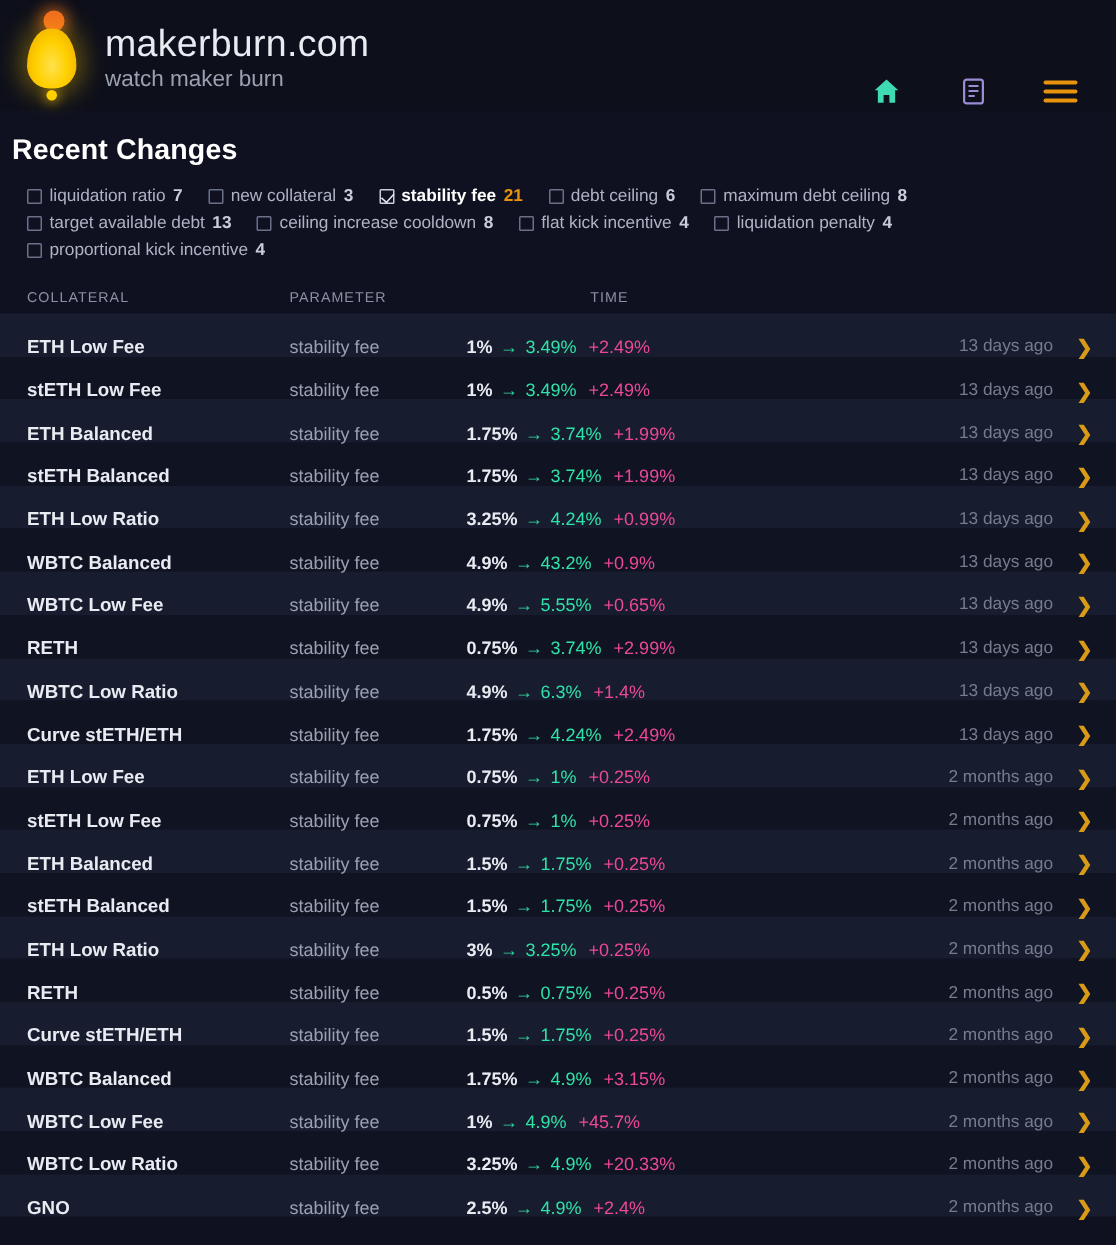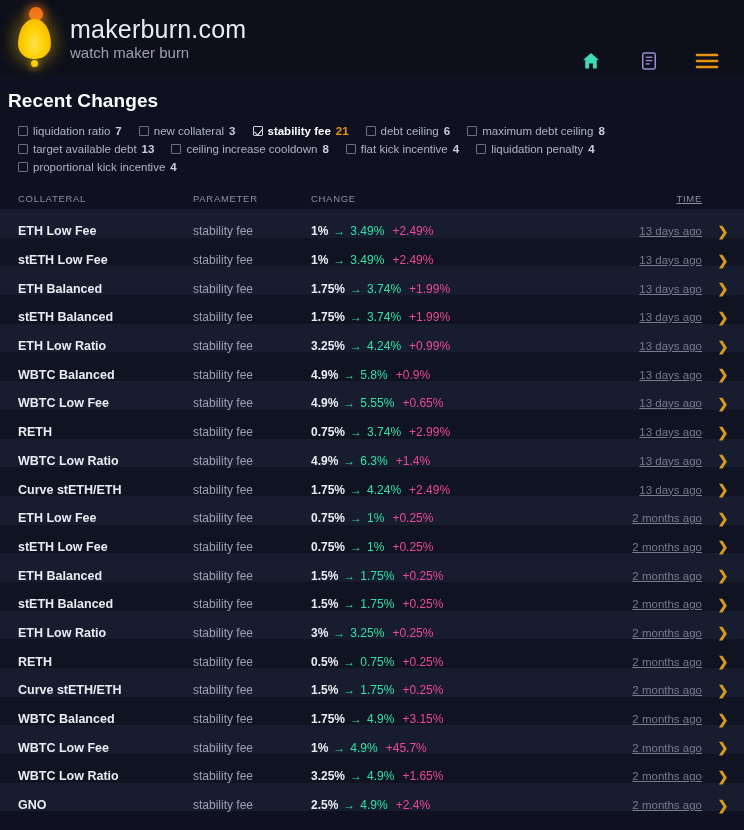--- a/index.html
+++ b/index.html
@@ -147,21 +147,21 @@
     padding: 0 0 0 18px;
     height: 22px;
     font-size: 9.5px;
     letter-spacing: 0.7px;
     color: #8b90a4;
     text-transform: uppercase;
   }
   .col-collateral { width: 175px; flex: 0 0 175px; }
   .col-parameter  { width: 118px; flex: 0 0 118px; }
   .col-change     { flex: 1 1 auto; }
-  .col-time       { width: 108px; flex: 0 0 108px; text-align: right; text-decoration: underline; }
+  .col-time       { width: 108px; flex: 0 0 108px; text-align: right; }
   .col-arrow      { width: 42px;  flex: 0 0 42px; text-align: center; }
 
   .row {
     display: flex;
     align-items: center;
     height: 28.7px;
     padding: 16px 0 0 18px;
     font-size: 12.5px;
     cursor: pointer;
   }
@@ -279,21 +279,20 @@
       <span class="f-label">proportional kick incentive</span>
       <span class="f-count">4</span>
     </div>
   </div>
 
 <div class="table">
 
   <div class="thead">
     <div class="col-collateral">COLLATERAL</div>
     <div class="col-parameter">PARAMETER</div>
-    <div class="col-change">CHANGE</div>
     <div class="col-time">TIME</div>
     <div class="col-arrow"></div>
   </div>
 
   <div id="tbody">
       <div class="row odd">
         <div class="col-collateral c-collateral">ETH Low Fee</div>
         <div class="col-parameter c-parameter">stability fee</div>
         <div class="col-change c-change">
           <span class="chg-from">1%</span>
@@ -351,21 +350,21 @@
         </div>
         <div class="col-time c-time">13 days ago</div>
         <div class="col-arrow c-arrow">❯</div>
       </div>
       <div class="row even">
         <div class="col-collateral c-collateral">WBTC Balanced</div>
         <div class="col-parameter c-parameter">stability fee</div>
         <div class="col-change c-change">
           <span class="chg-from">4.9%</span>
           <span class="chg-arrow">→</span>
-          <span class="chg-to">5.8%</span>
+          <span class="chg-to">43.2%</span>
           <span class="chg-delta">+0.9%</span>
         </div>
         <div class="col-time c-time">13 days ago</div>
         <div class="col-arrow c-arrow">❯</div>
       </div>
       <div class="row odd">
         <div class="col-collateral c-collateral">WBTC Low Fee</div>
         <div class="col-parameter c-parameter">stability fee</div>
         <div class="col-change c-change">
           <span class="chg-from">4.9%</span>
@@ -520,21 +519,21 @@
         <div class="col-time c-time">2 months ago</div>
         <div class="col-arrow c-arrow">❯</div>
       </div>
       <div class="row even">
         <div class="col-collateral c-collateral">WBTC Low Ratio</div>
         <div class="col-parameter c-parameter">stability fee</div>
         <div class="col-change c-change">
           <span class="chg-from">3.25%</span>
           <span class="chg-arrow">→</span>
           <span class="chg-to">4.9%</span>
-          <span class="chg-delta">+1.65%</span>
+          <span class="chg-delta">+20.33%</span>
         </div>
         <div class="col-time c-time">2 months ago</div>
         <div class="col-arrow c-arrow">❯</div>
       </div>
       <div class="row odd">
         <div class="col-collateral c-collateral">GNO</div>
         <div class="col-parameter c-parameter">stability fee</div>
         <div class="col-change c-change">
           <span class="chg-from">2.5%</span>
           <span class="chg-arrow">→</span>

